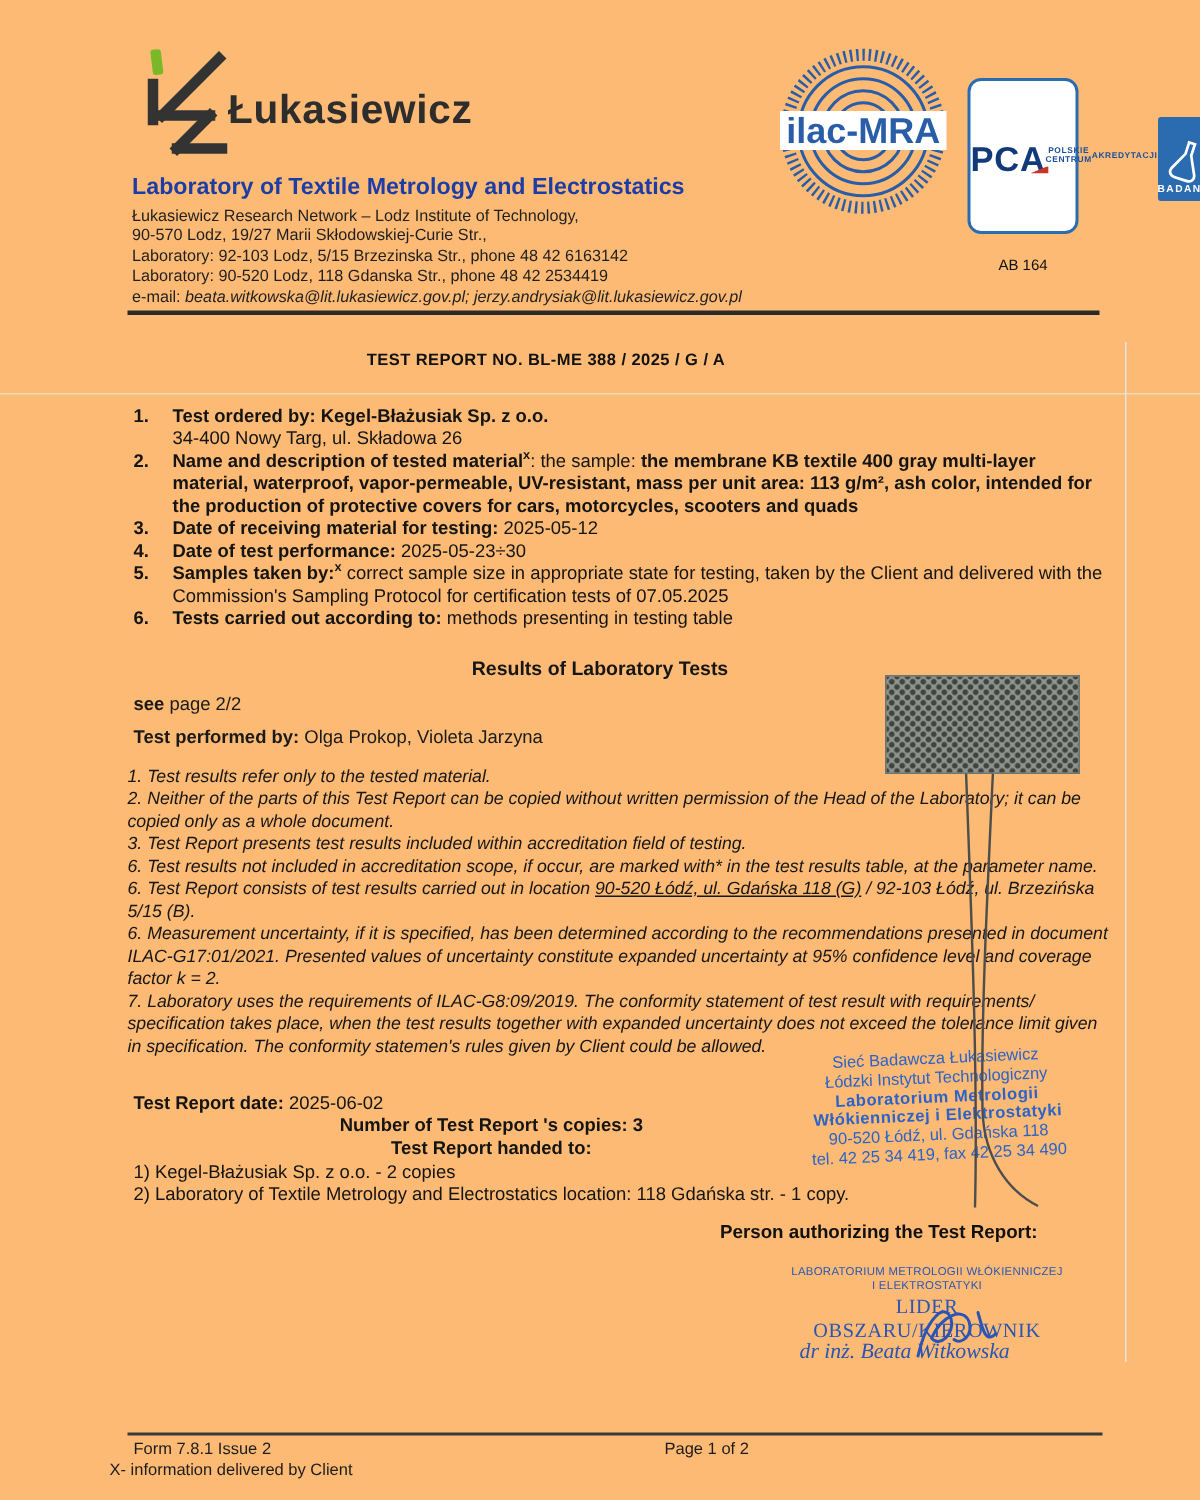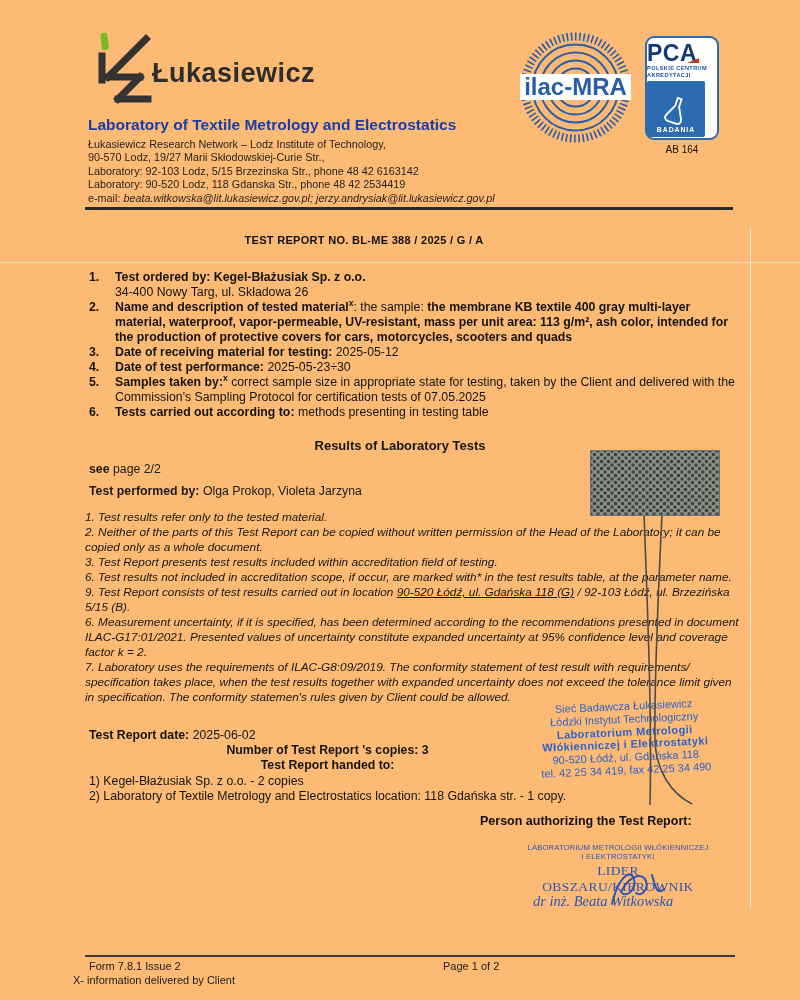--- a/index.html
+++ b/index.html
@@ -10,22 +10,22 @@
   .logo-mark{position:absolute;left:88px;top:32px;}
   .brand{position:absolute;left:152px;top:58px;font-size:27px;font-weight:bold;color:#2d2d2d;letter-spacing:.5px;}
   .brand-sub{position:absolute;left:155px;top:92px;font-size:16.5px;color:#3c3c3c;}
   .lab-title{position:absolute;left:88px;top:116px;font-size:15.5px;font-weight:bold;color:#1c3da6;}
   .addr{position:absolute;left:88px;top:138px;font-size:10.8px;line-height:13.4px;color:#1f1f1f;}
   .addr .em{font-style:italic;}
   .rule-thick{position:absolute;left:85px;top:207px;width:648px;height:3px;background:#2a2a2a;}
 
   .ilac{position:absolute;left:518px;top:30px;}
   .pca-wrap{position:absolute;left:643px;top:36px;width:78px;text-align:center;}
-  .pca-box{width:70px;height:100px;margin:0 auto;border:2px solid #2b6cb0;border-radius:9px;background:#fff;
-           display:flex;flex-direction:column;align-items:flex-start;}
+  .pca-box{width:70px;height:100px;margin:16px auto;border:2px solid #2b6cb0;border-radius:9px;background:#fff;
+           display:flex;flex-direction:row;align-items:center;}
   .pca-acronym{position:relative;font-size:23px;font-weight:bold;color:#123a7a;line-height:24px;margin-top:3px;letter-spacing:.5px;}
   .pca-red{position:absolute;right:-2px;bottom:2px;width:12px;height:5px;background:#c8352a;
            clip-path:polygon(0 100%,100% 0,100% 100%);}
   .pca-name{font-size:5.6px;font-weight:bold;color:#1b4f9c;letter-spacing:.4px;line-height:6.5px;text-transform:uppercase;}
   .pca-blue{width:58px;height:56px;background:#2b6cb0;margin-top:3px;border-radius:2px;
             display:flex;flex-direction:column;align-items:center;justify-content:flex-end;}
   .pca-badge{font-size:6.8px;font-weight:bold;color:#fff;letter-spacing:1px;margin-bottom:4px;}
   .pca-ab{font-size:10px;color:#111;margin-top:4px;}
 
   
@@ -192,21 +192,21 @@
   <div class="performed">
     <span class="b">Test performed by:</span><span> Olga Prokop, Violeta Jarzyna</span>
   </div>
 
   <div class="notes">
     <div>1.  Test results refer only to the tested material.</div>
     <div>2.  Neither of the parts of this Test Report can be copied without written permission of the Head of the Laboratory; it can be copied only as a whole document.</div>
     <div>3.  Test Report presents test results included within accreditation  field of testing.</div>
     <div>6.  Test results not included in accreditation scope, if occur, are marked with* in the test results table, at the parameter name.</div>
     <div>
-      <span>9.  Test Report consists of test results carried out in location </span><span class="ul">90-520 Łódź, ul. Gdańska 118 (G)</span><span> / 92-103 Łódź, ul. Brzezińska 5/15 (B).</span>
+      <span>6.  Test Report consists of test results carried out in location </span><span class="ul">90-520 Łódź, ul. Gdańska 118 (G)</span><span> / 92-103 Łódź, ul. Brzezińska 5/15 (B).</span>
     </div>
     <div>6.  Measurement uncertainty, if it is specified, has been determined according to the recommendations presented in document ILAC-G17:01/2021. Presented values of uncertainty constitute expanded uncertainty at 95% confidence level  and coverage factor k = 2.</div>
     <div>7.  Laboratory uses the requirements of ILAC-G8:09/2019. The conformity statement of test result with requirements/ specification takes place, when the test results together with expanded uncertainty does not exceed the tolerance limit given in specification. The conformity statemen's rules given by Client could be allowed.</div>
   </div>
 
   <div class="stamp-address">
     <div>Sieć Badawcza Łukasiewicz</div>
     <div>Łódzki Instytut Technologiczny</div>
     <div class="bold-line">Laboratorium Metrologii</div>
     <div class="bold-line">Włókienniczej i Elektrostatyki</div>

